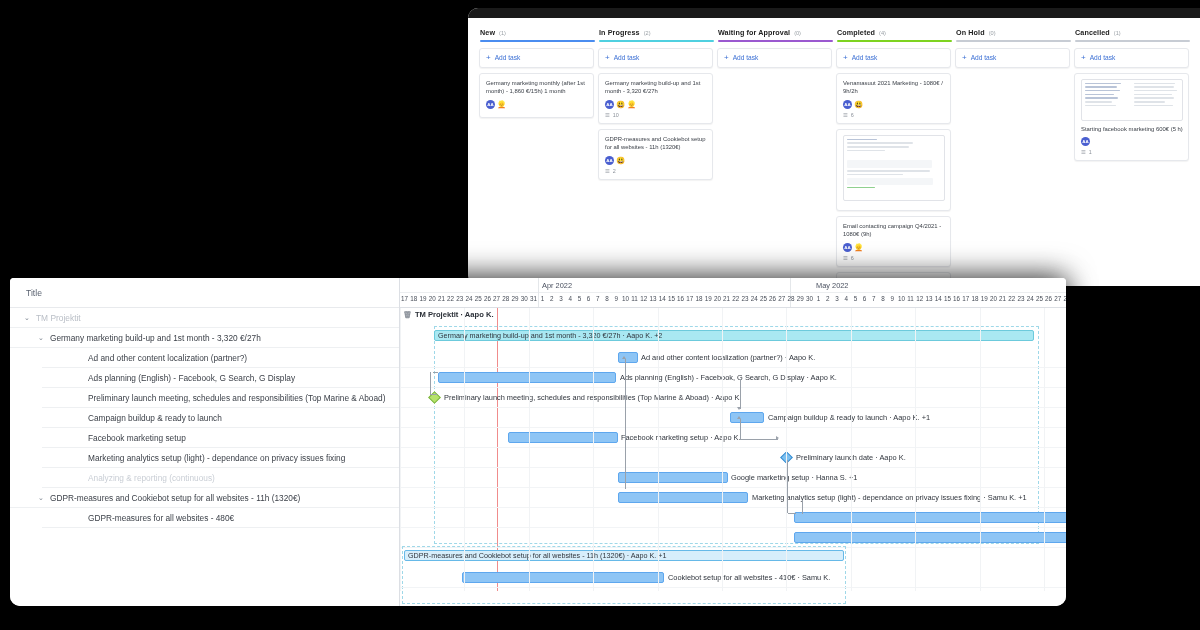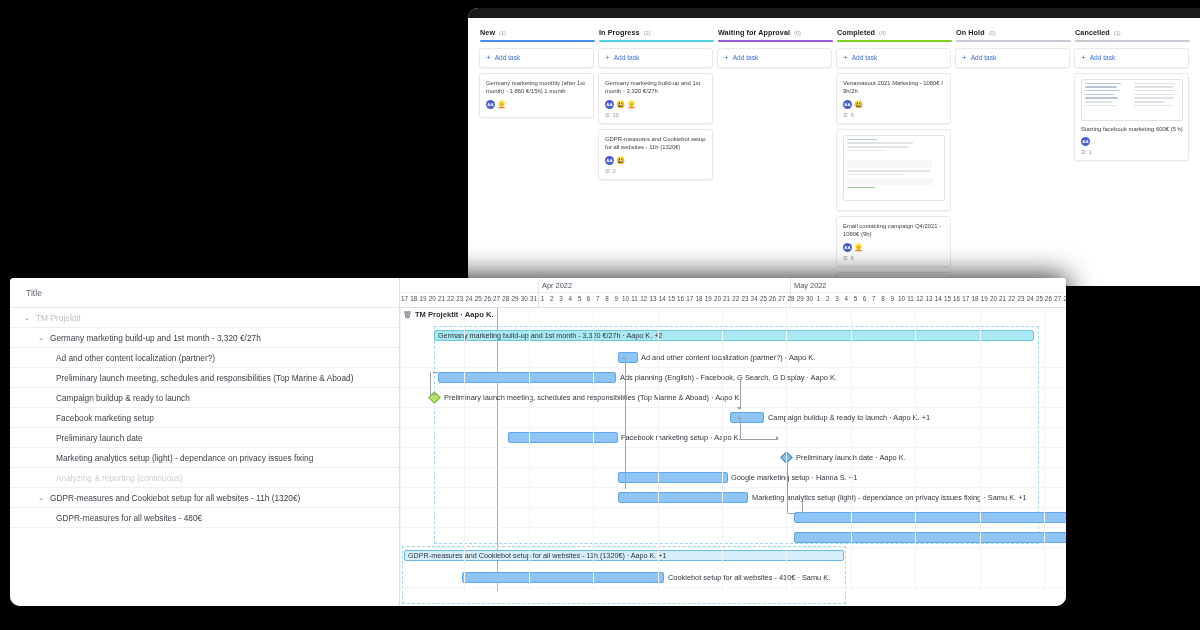--- a/index.html
+++ b/index.html
@@ -131,21 +131,21 @@
     height: 20px;
     display: flex; align-items: center;
     border-bottom: 1px solid #eef0f2;
     font-size: 8.3px;
     color: #3c4149;
     white-space: nowrap;
     overflow: hidden;
   }
   .trow.lvl0 { padding-left: 14px; font-size: 8.4px; }
   .trow.lvl1 { padding-left: 28px; }
-  .trow.lvl2 { padding-left: 46px; }
+  .trow.lvl2 { padding-left: 46px; margin-left: 32px; }
   .caret {
     display: inline-block; width: 9px;
     font-size: 7px; color: #7a828e; margin-right: 3px;
   }
   .muted { color: #b9bec6; }
   .muted2 { color: #c9ced5; }
 
   
   #timeline {
     position: relative; flex: 1 1 auto; overflow: hidden;
@@ -461,30 +461,30 @@
           <span class="muted">TM Projektit</span>
         </div>
         <div class="trow lvl1">
           <span class="caret">⌄</span>
           <span>Germany marketing build-up and 1st month - 3,320 €/27h</span>
         </div>
         <div class="trow lvl2">
           <span>Ad and other content localization (partner?)</span>
         </div>
         <div class="trow lvl2">
+          <span>Ads planning (English) - Facebook, G Search, G Display</span>
+        </div>
+        <div class="trow lvl2">
           <span>Preliminary launch meeting, schedules and responsibilities (Top Marine &amp; Aboad)</span>
         </div>
         <div class="trow lvl2">
           <span>Campaign buildup &amp; ready to launch</span>
         </div>
         <div class="trow lvl2">
           <span>Facebook marketing setup</span>
-        </div>
-        <div class="trow lvl2">
-          <span>Preliminary launch date</span>
         </div>
         <div class="trow lvl2">
           <span>Marketing analytics setup (light) - dependance on privacy issues fixing</span>
         </div>
         <div class="trow lvl2">
           <span class="muted2">Analyzing &amp; reporting (continuous)</span>
         </div>
         <div class="trow lvl1">
           <span class="caret">⌄</span>
           <span>GDPR-measures and Cookiebot setup for all websites - 11h (1320€)</span>
@@ -492,21 +492,21 @@
         <div class="trow lvl2">
           <span>GDPR-measures for all websites - 480€</span>
         </div>
       </div>
 
       <div id="timeline">
         <div id="tl-month">
           <div class="month-sep" style="left:138px"></div>
           <div class="month-lbl" style="left:142px">Apr 2022</div>
           <div class="month-sep" style="left:390px"></div>
-          <div class="month-lbl" style="left:394px">May 2022</div>
+          <div class="month-lbl" style="left:416px">May 2022</div>
         </div>
         <div id="tl-days">
             <div class="day" style="left: -0.4px;">17</div>
             <div class="day" style="left: 8.8px;">18</div>
             <div class="day" style="left: 18px;">19</div>
             <div class="day" style="left: 27.2px;">20</div>
             <div class="day" style="left: 36.4px;">21</div>
             <div class="day" style="left: 45.6px;">22</div>
             <div class="day" style="left: 54.8px;">23</div>
             <div class="day" style="left: 64px;">24</div>

